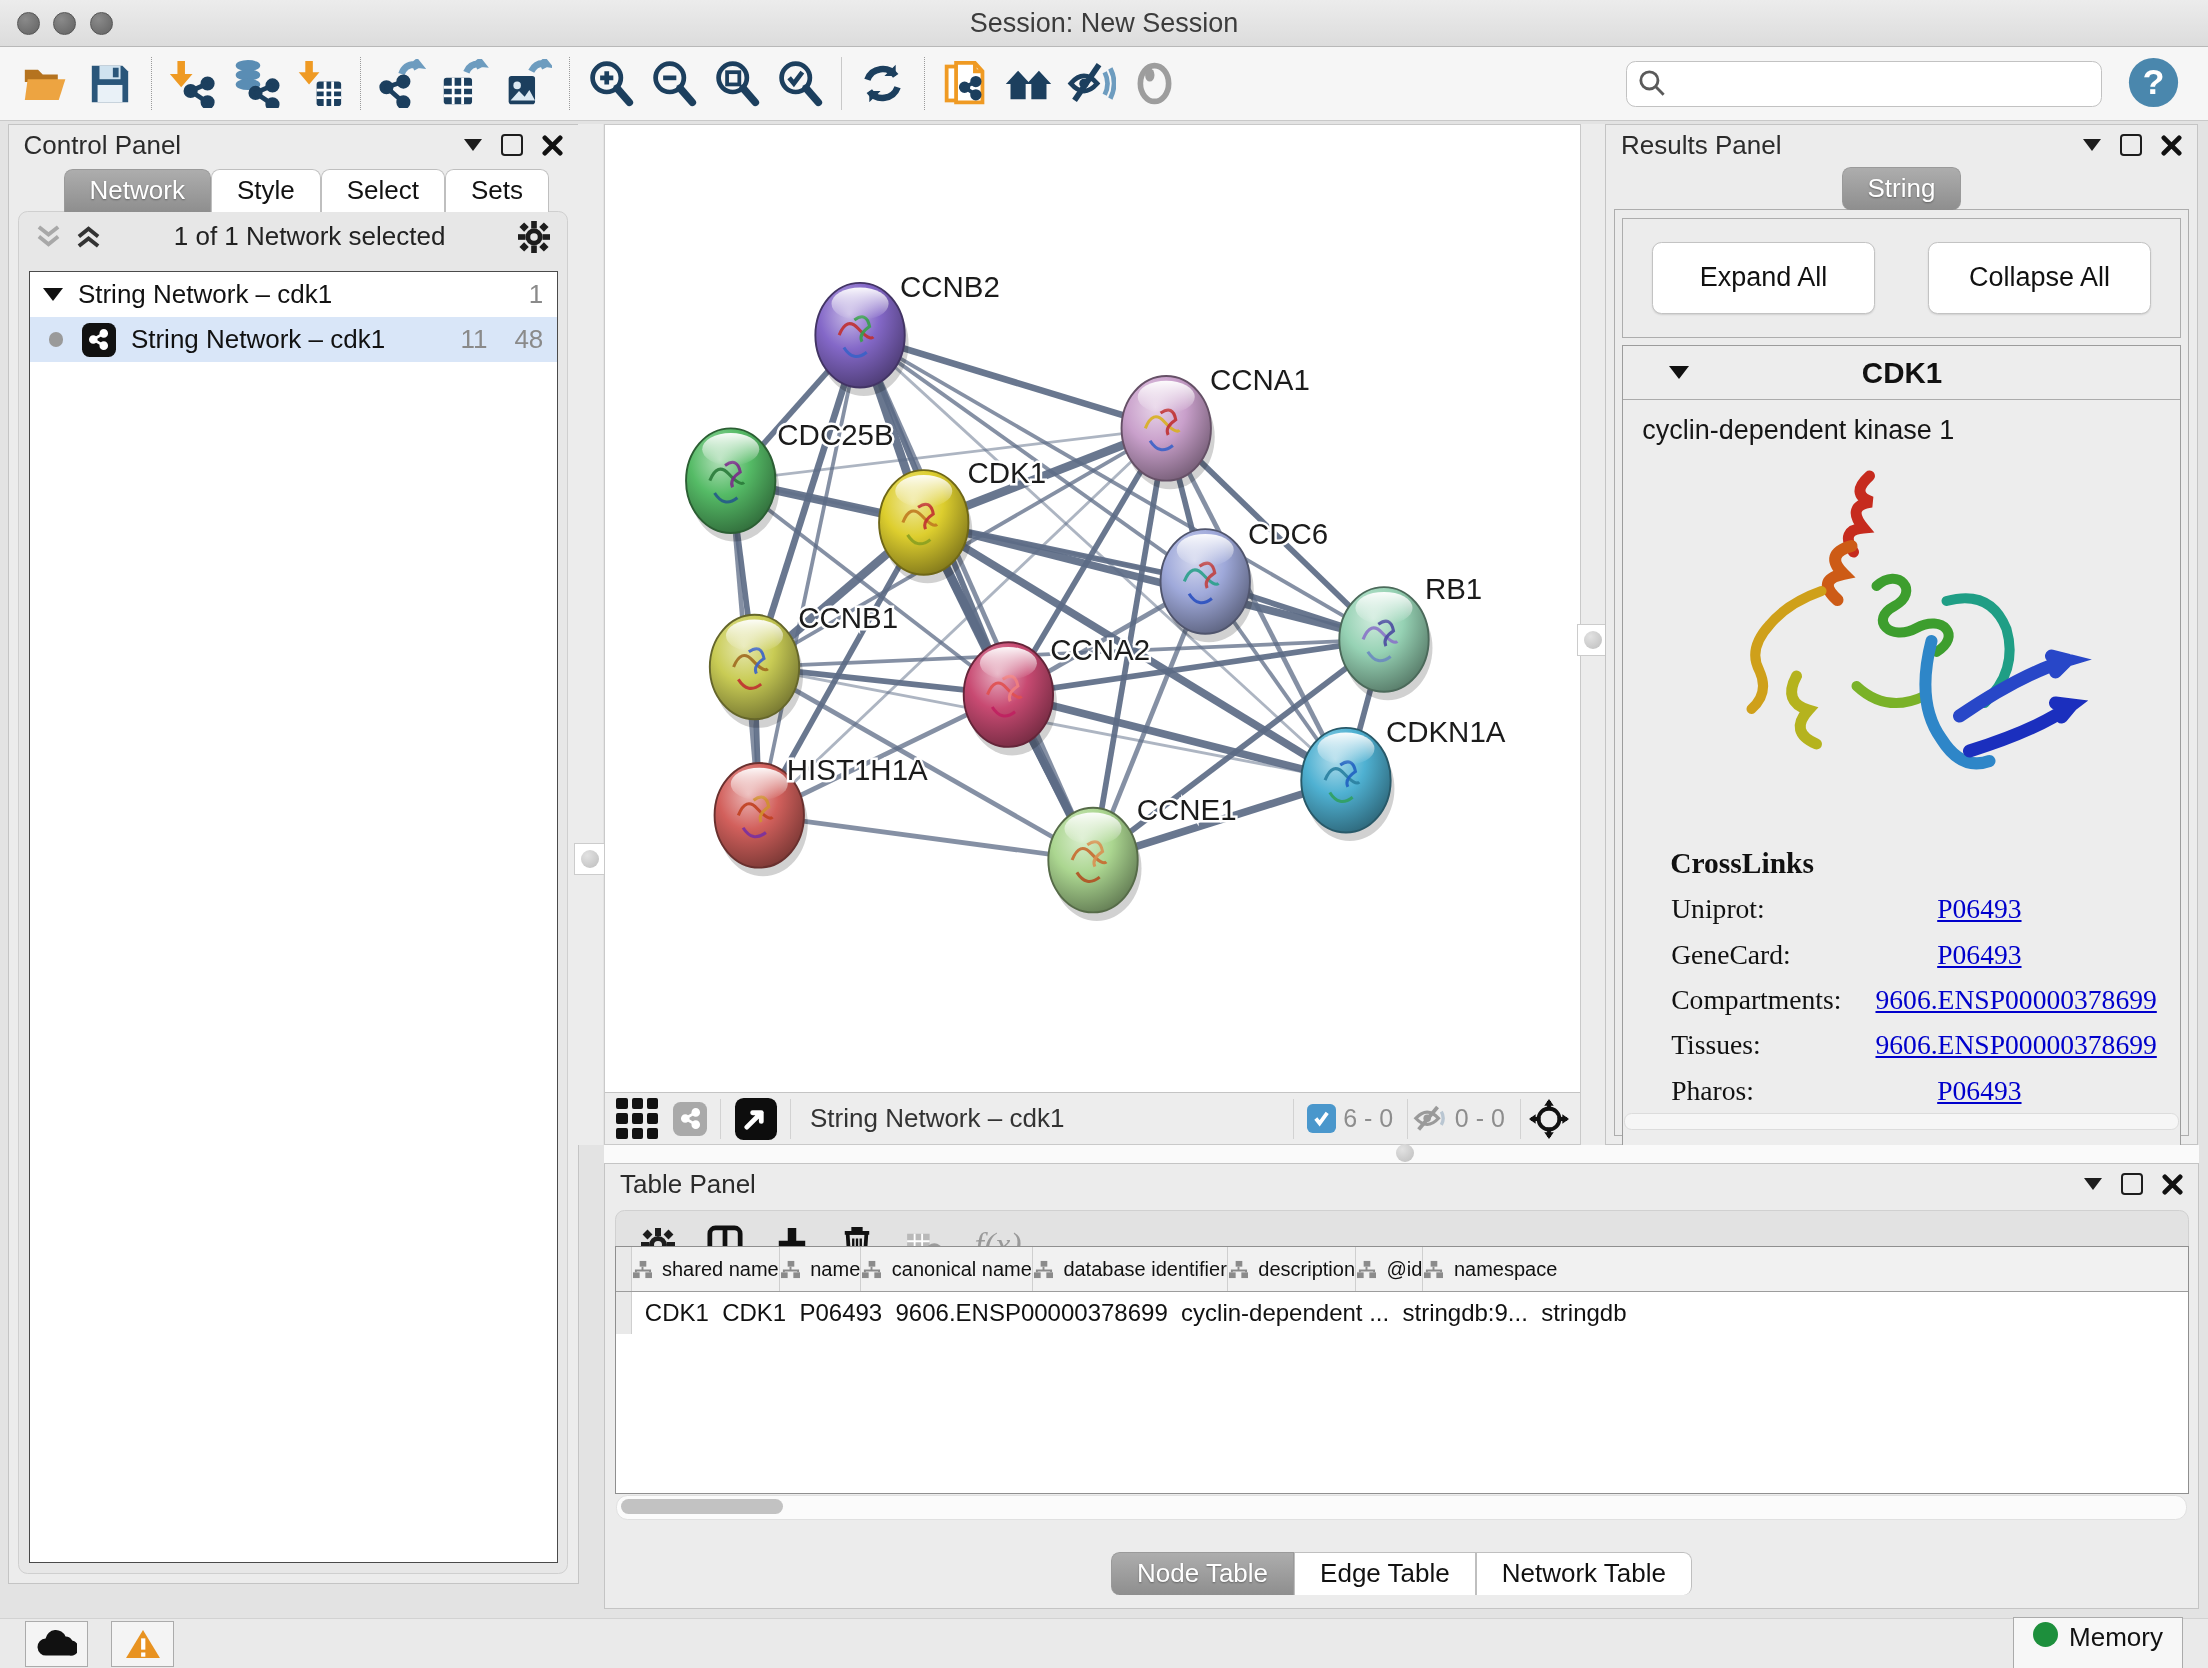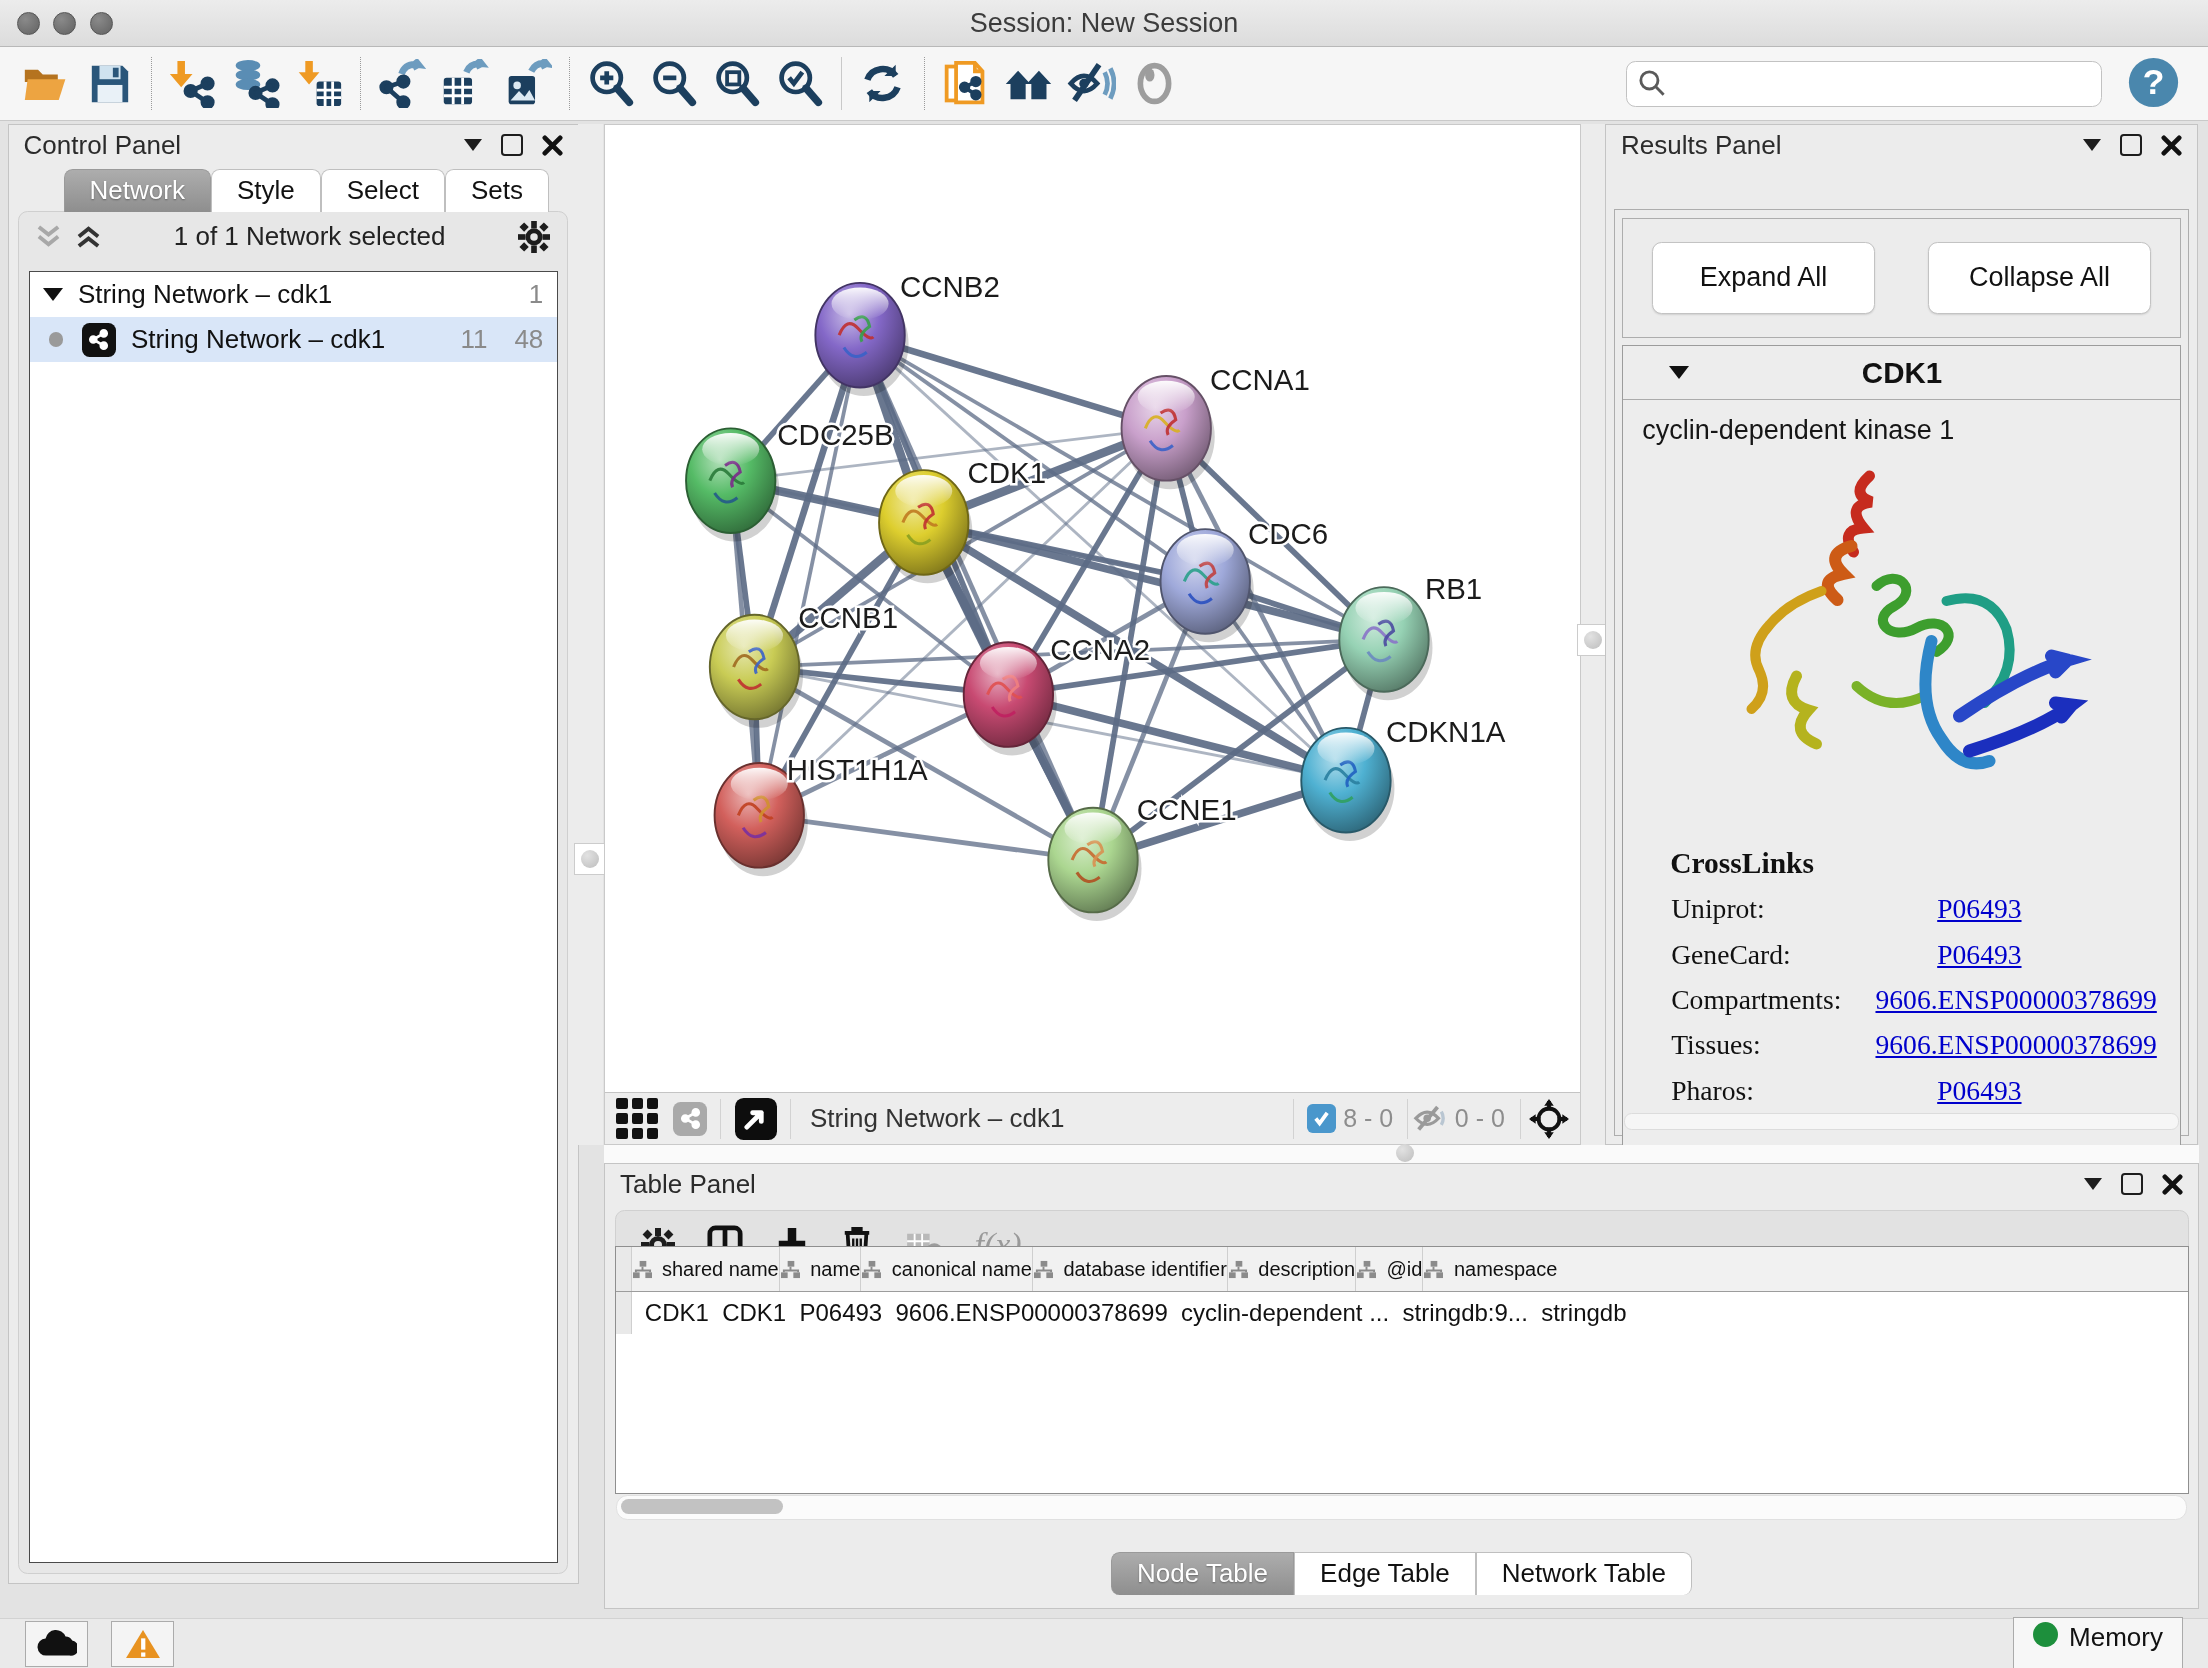--- a/index.html
+++ b/index.html
@@ -625,21 +625,21 @@
         </svg>
     </span>
     <span class="nv-sep"></span>
     <span class="nv-title">String Network – cdk1</span>
     <span style="margin-left:auto;" class="nv-sep"></span>
     <span class="checkbox-blue">
       <svg width="19" height="19" viewBox="0 0 20 20">
           <path d="M4 10 l4 5 8 -11" stroke="#fff" stroke-width="4" fill="none"></path>
         </svg>
     </span>
-    <span class="nv-count">8 - 0</span>
+    <span class="nv-count">6 - 0</span>
     <span class="nv-sep" style="margin:0 5.7px;"></span>
     <svg width="34" height="28.5" viewBox="0 0 36 30">
         <path d="M3 15 q12 -13 24 0 q-12 13 -24 0z" fill="none" stroke="#9a9a9a" stroke-width="3.5"></path>
         <circle cx="15" cy="15" r="4" fill="#9a9a9a"></circle>
         <path d="M6 27 L26 3" stroke="#9a9a9a" stroke-width="4"></path>
         <path d="M30 8 q4 7 0 14" stroke="#b9c6d2" stroke-width="3.5" fill="none"></path>
       </svg>
     <span class="nv-count">0 - 0</span>
     <span class="nv-sep" style="margin:0 7.6px;"></span>
     <svg width="40" height="40" viewBox="0 0 42 42">
@@ -659,20 +659,23 @@
 <div id="results-panel">
   <div class="panel-header">
     <span>Results Panel</span>
     <span class="win-controls">
       <span class="tri-down"></span>
       <span class="float-box"></span>
       <svg width="21" height="21" viewBox="0 0 22 22">
           <path d="M3 3 L19 19 M19 3 L3 19" stroke="#111" stroke-width="5" stroke-linecap="round"></path>
         </svg>
     </span>
+  </div>
+  <div class="rp-tabrow">
+    <div class="tabbtn sel" style="border-radius:8.6px;">String</div>
   </div>
   <div class="rp-outer">
     <div class="rp-btnbox">
       <div class="rp-btn">Expand All</div>
       <div class="rp-btn">Collapse All</div>
     </div>
     <div class="rp-card">
       <div class="rp-card-head">
         <span class="caret" style="margin-left:23px;"></span>
         <span class="name">CDK1</span>

